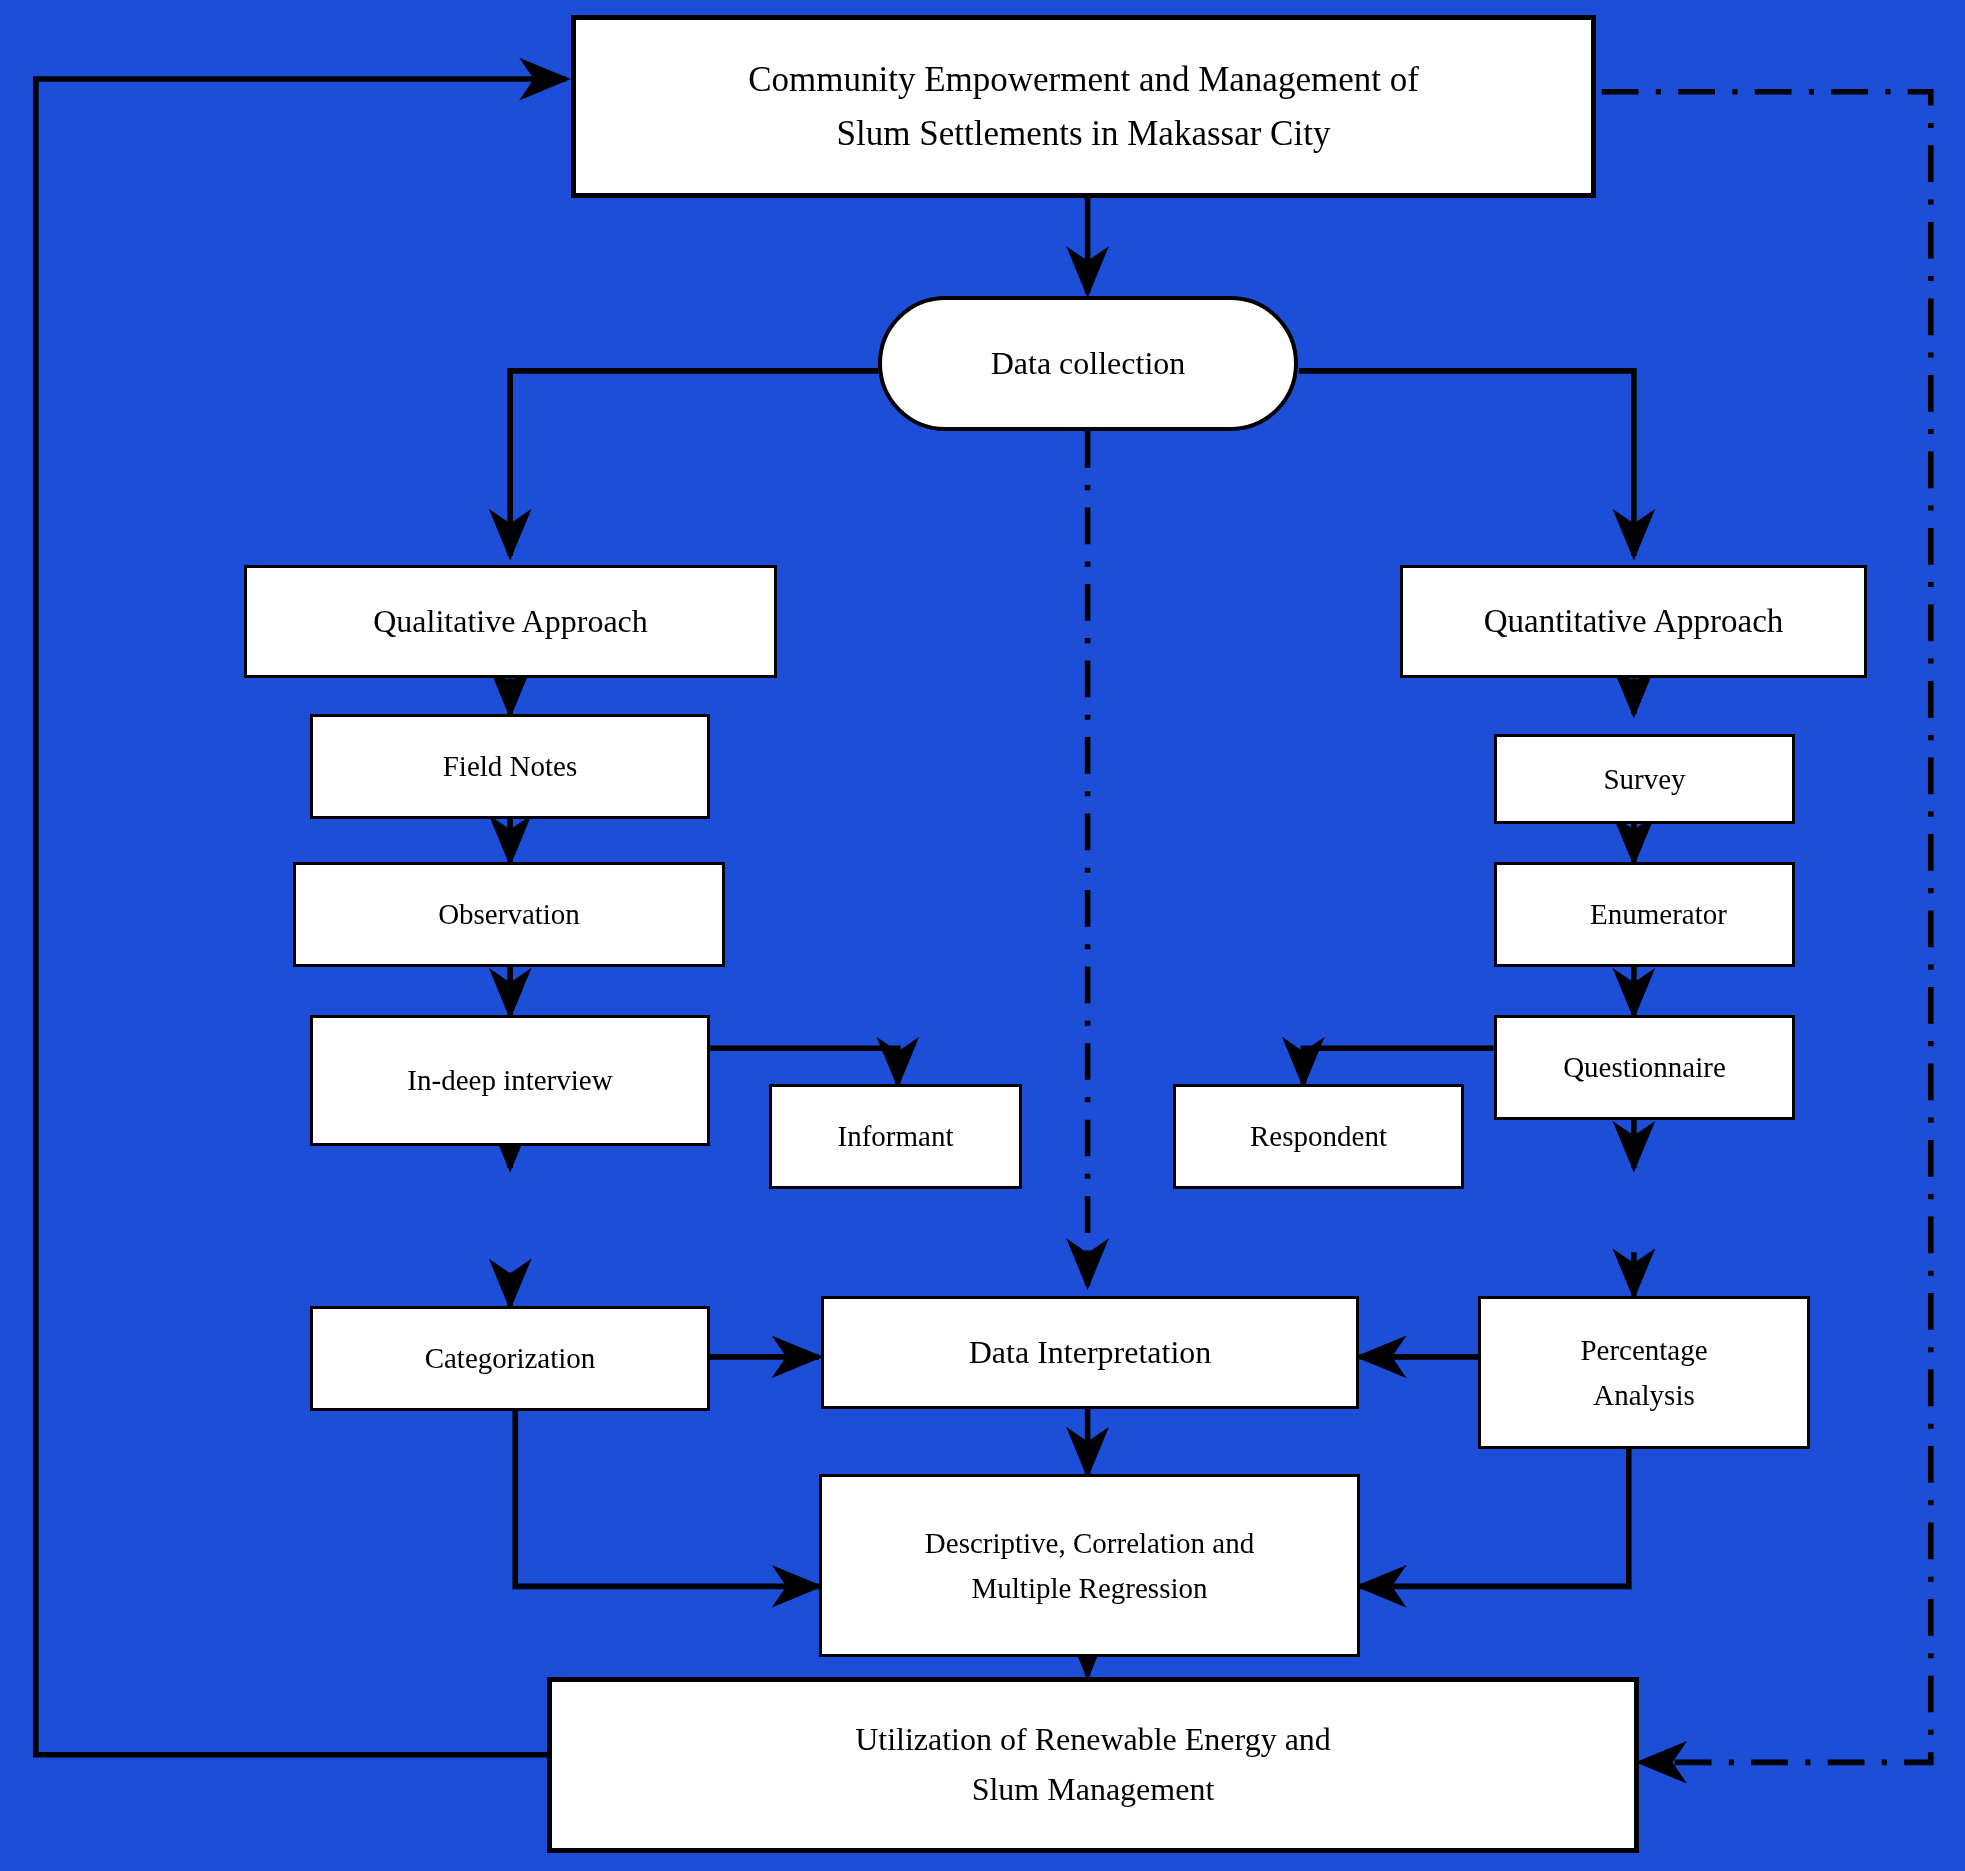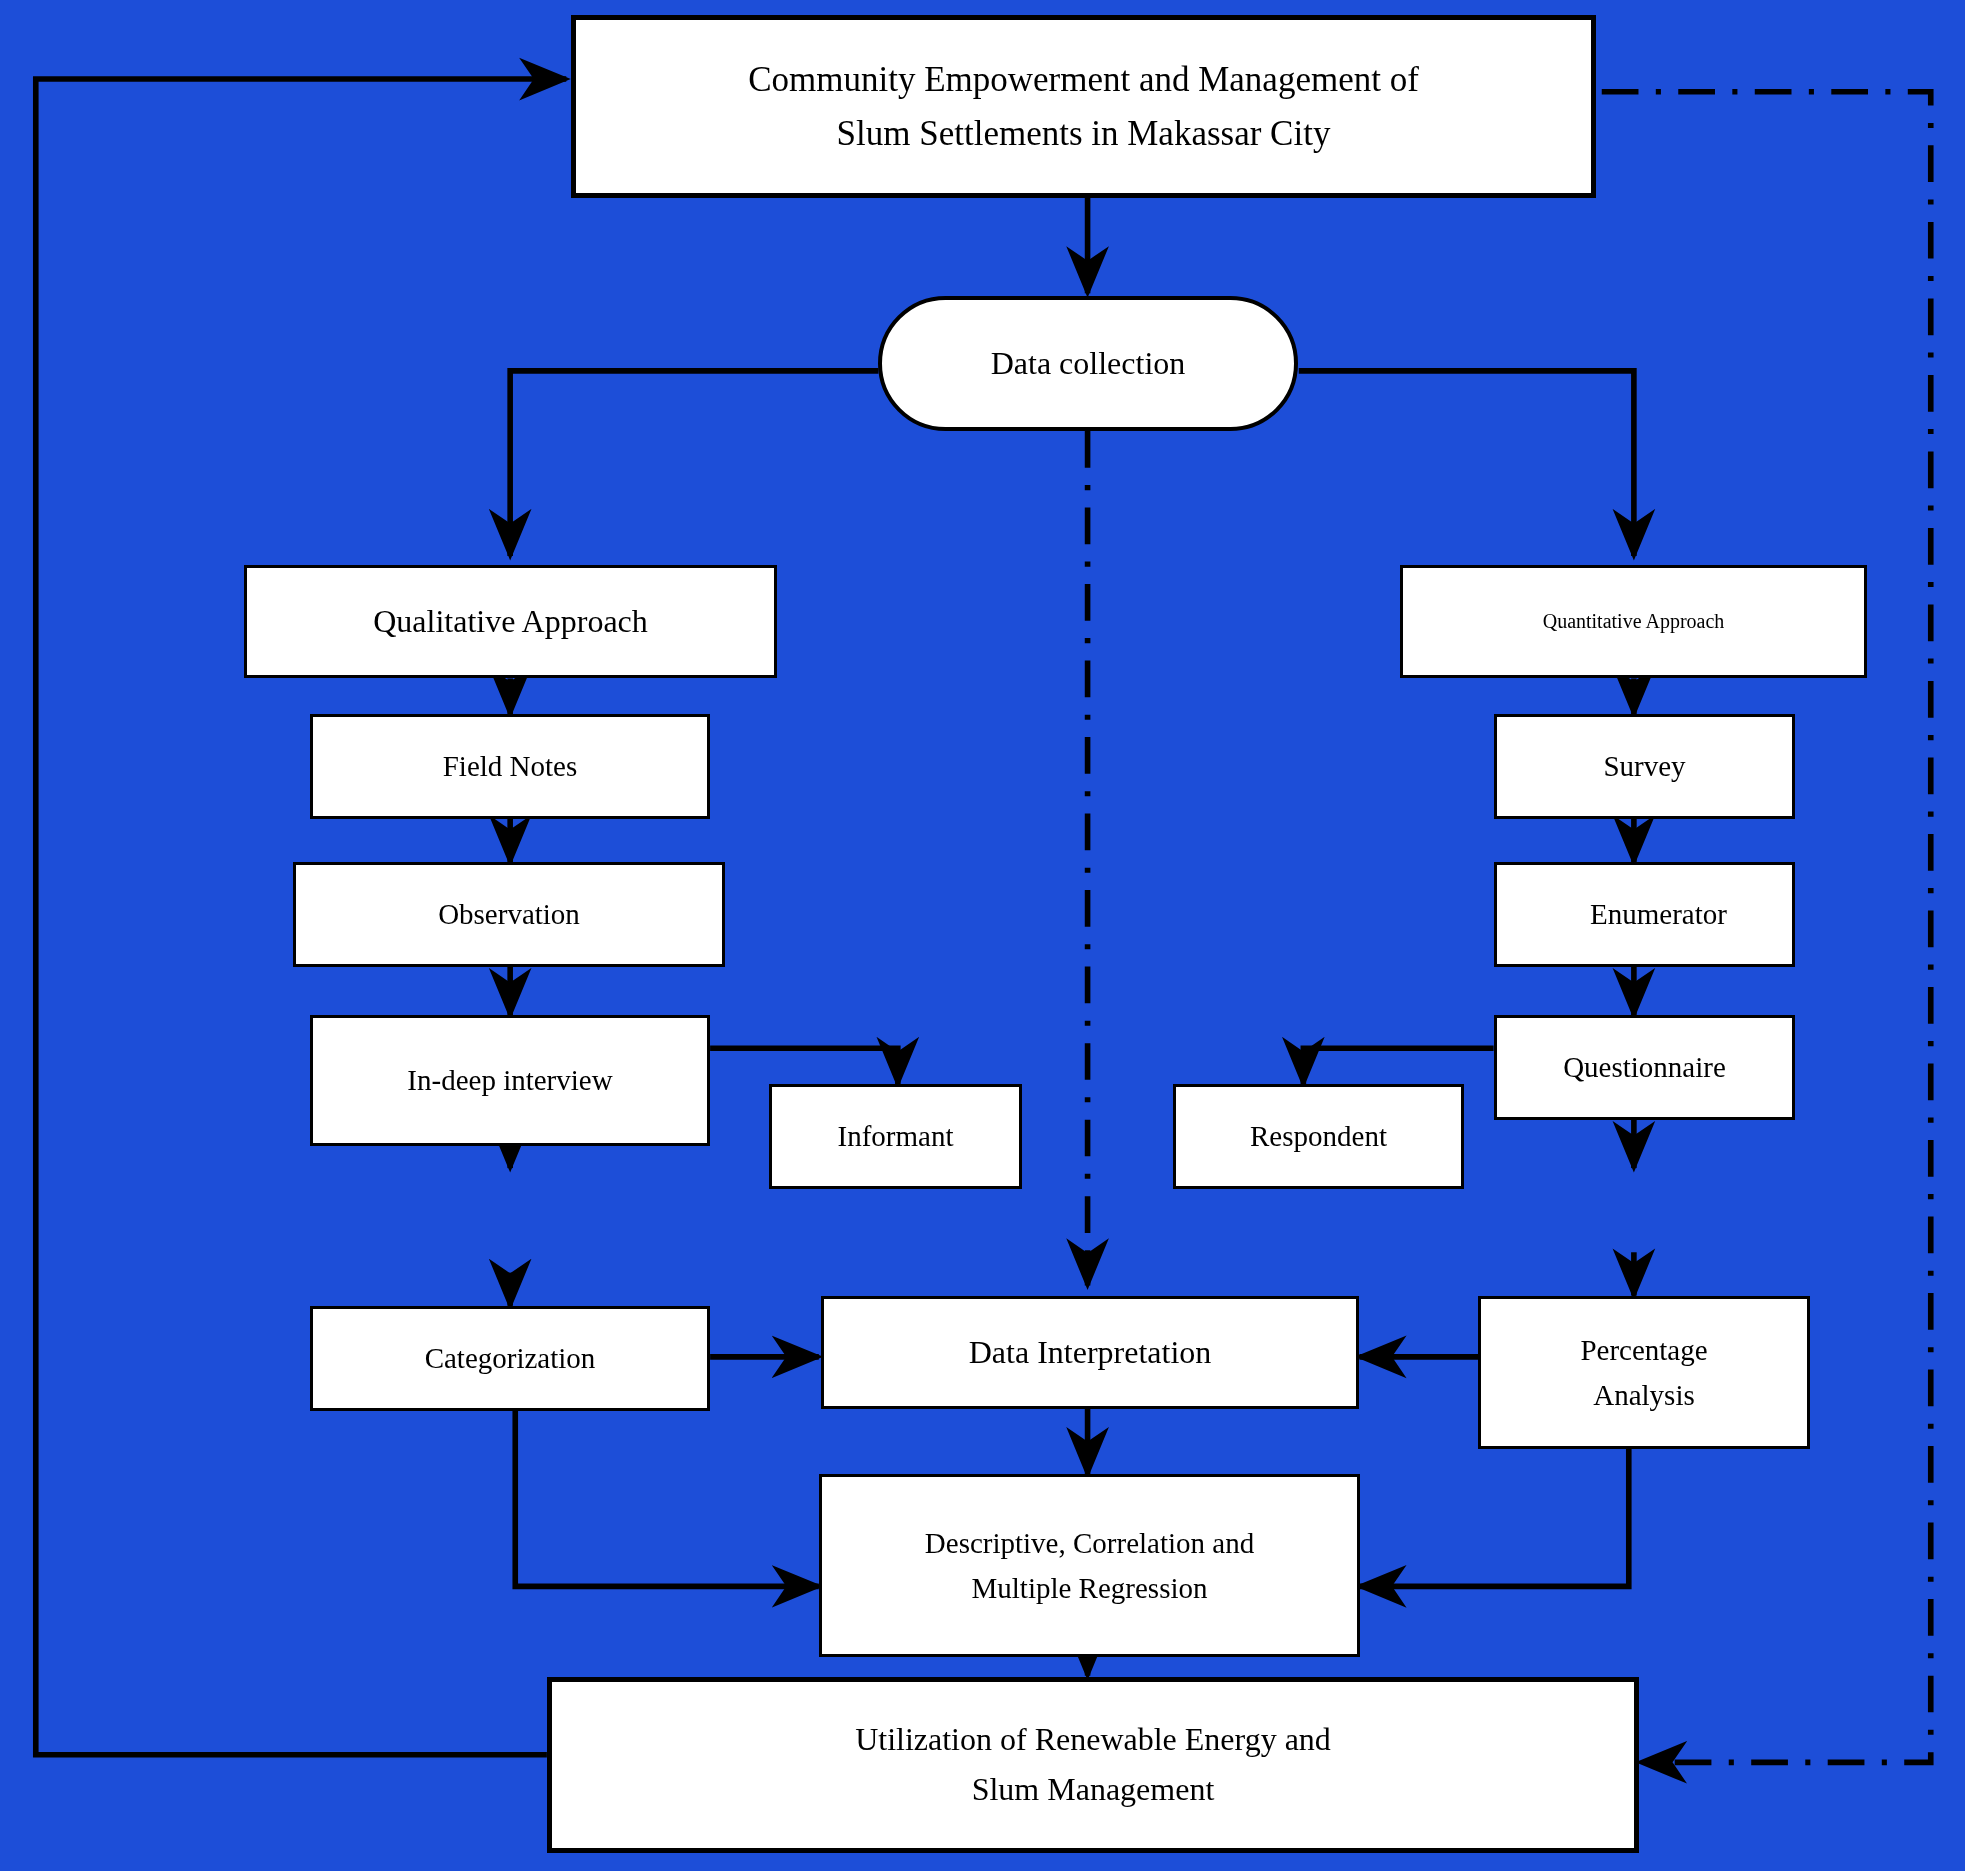--- a/index.html
+++ b/index.html
@@ -33,21 +33,21 @@
     color: #000000;
     line-height: 1.55;
     z-index: 3;
   }
   .node.heavy { border-width: 5.6px; }
   .node.stadium { border-radius: 102px; border-width: 4.6px; }
   .node .label { display: block; padding: 0 7.1px; }
   .fs-title { font-size: 35px; }
   .fs-big   { font-size: 32px; }
   .fs-mid   { font-size: 29px; }
-  .fs-sm    { font-size: 20px; }
+  .fs-sm    { font-size: 33px; }
 </style>
 </head>
 <body>
 
 <div id="canvas">
 
   <svg id="edges" viewBox="0 0 3852 3668" xmlns="http://www.w3.org/2000/svg">
     <defs>
       <marker id="arw" markerWidth="10" markerHeight="10" refX="8.4" refY="4" orient="auto" markerUnits="strokeWidth">
         <path d="M0,0.2 L9.2,4 L0,7.8 L2.6,4 Z" fill="#000"></path>
@@ -130,21 +130,21 @@
   </div>
 
   <div class="node fs-mid" style="left:769px; top:1084px; width:253px; height:105px;">
     <span class="label">Informant</span>
   </div>
 
   <div class="node fs-sm" style="left:1400px; top:565px; width:467px; height:113px;">
     <span class="label">Quantitative Approach</span>
   </div>
 
-  <div class="node fs-mid" style="left:1494px; top:714px; width:301px; height:105px;">
+  <div class="node fs-mid" style="left:1494px; top:734px; width:301px; height:90px;">
     <span class="label">Survey</span>
   </div>
 
   <div class="node fs-mid" style="left:1494px; top:862px; width:301px; height:105px;padding-left:28px;">
     <span class="label">Enumerator</span>
   </div>
 
   <div class="node fs-mid" style="left:1494px; top:1015px; width:301px; height:105px;">
     <span class="label">Questionnaire</span>
   </div>

